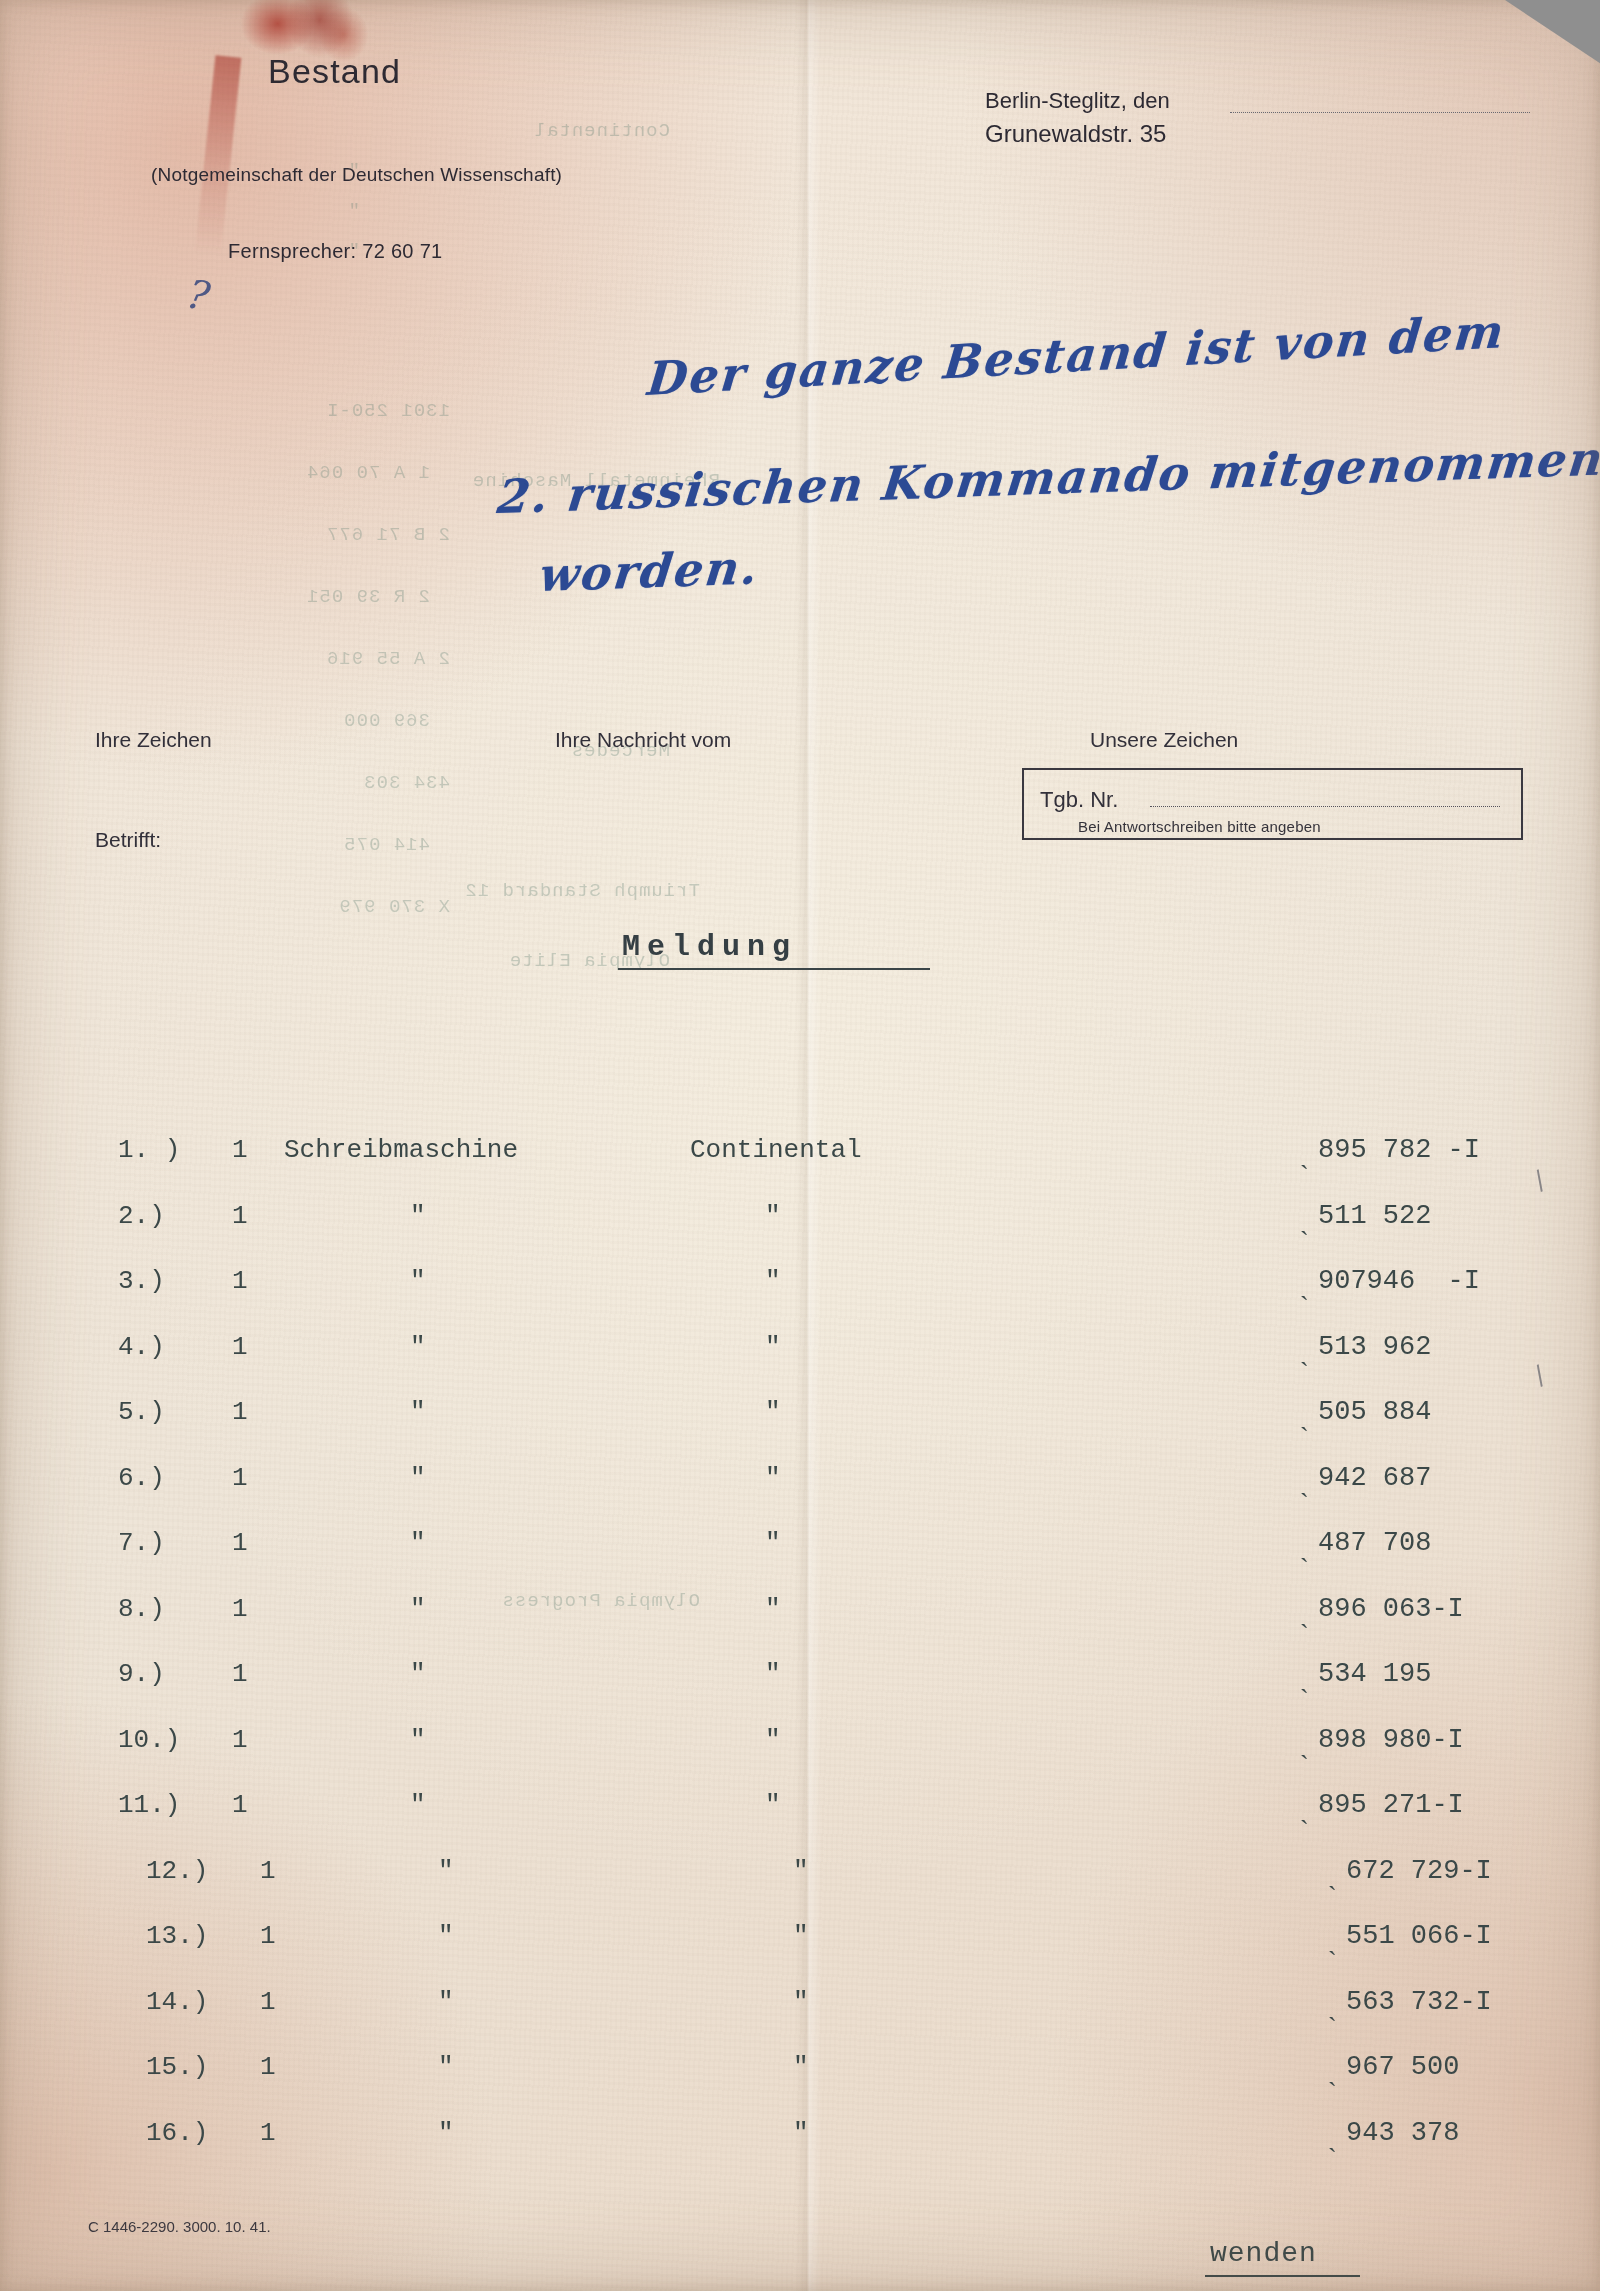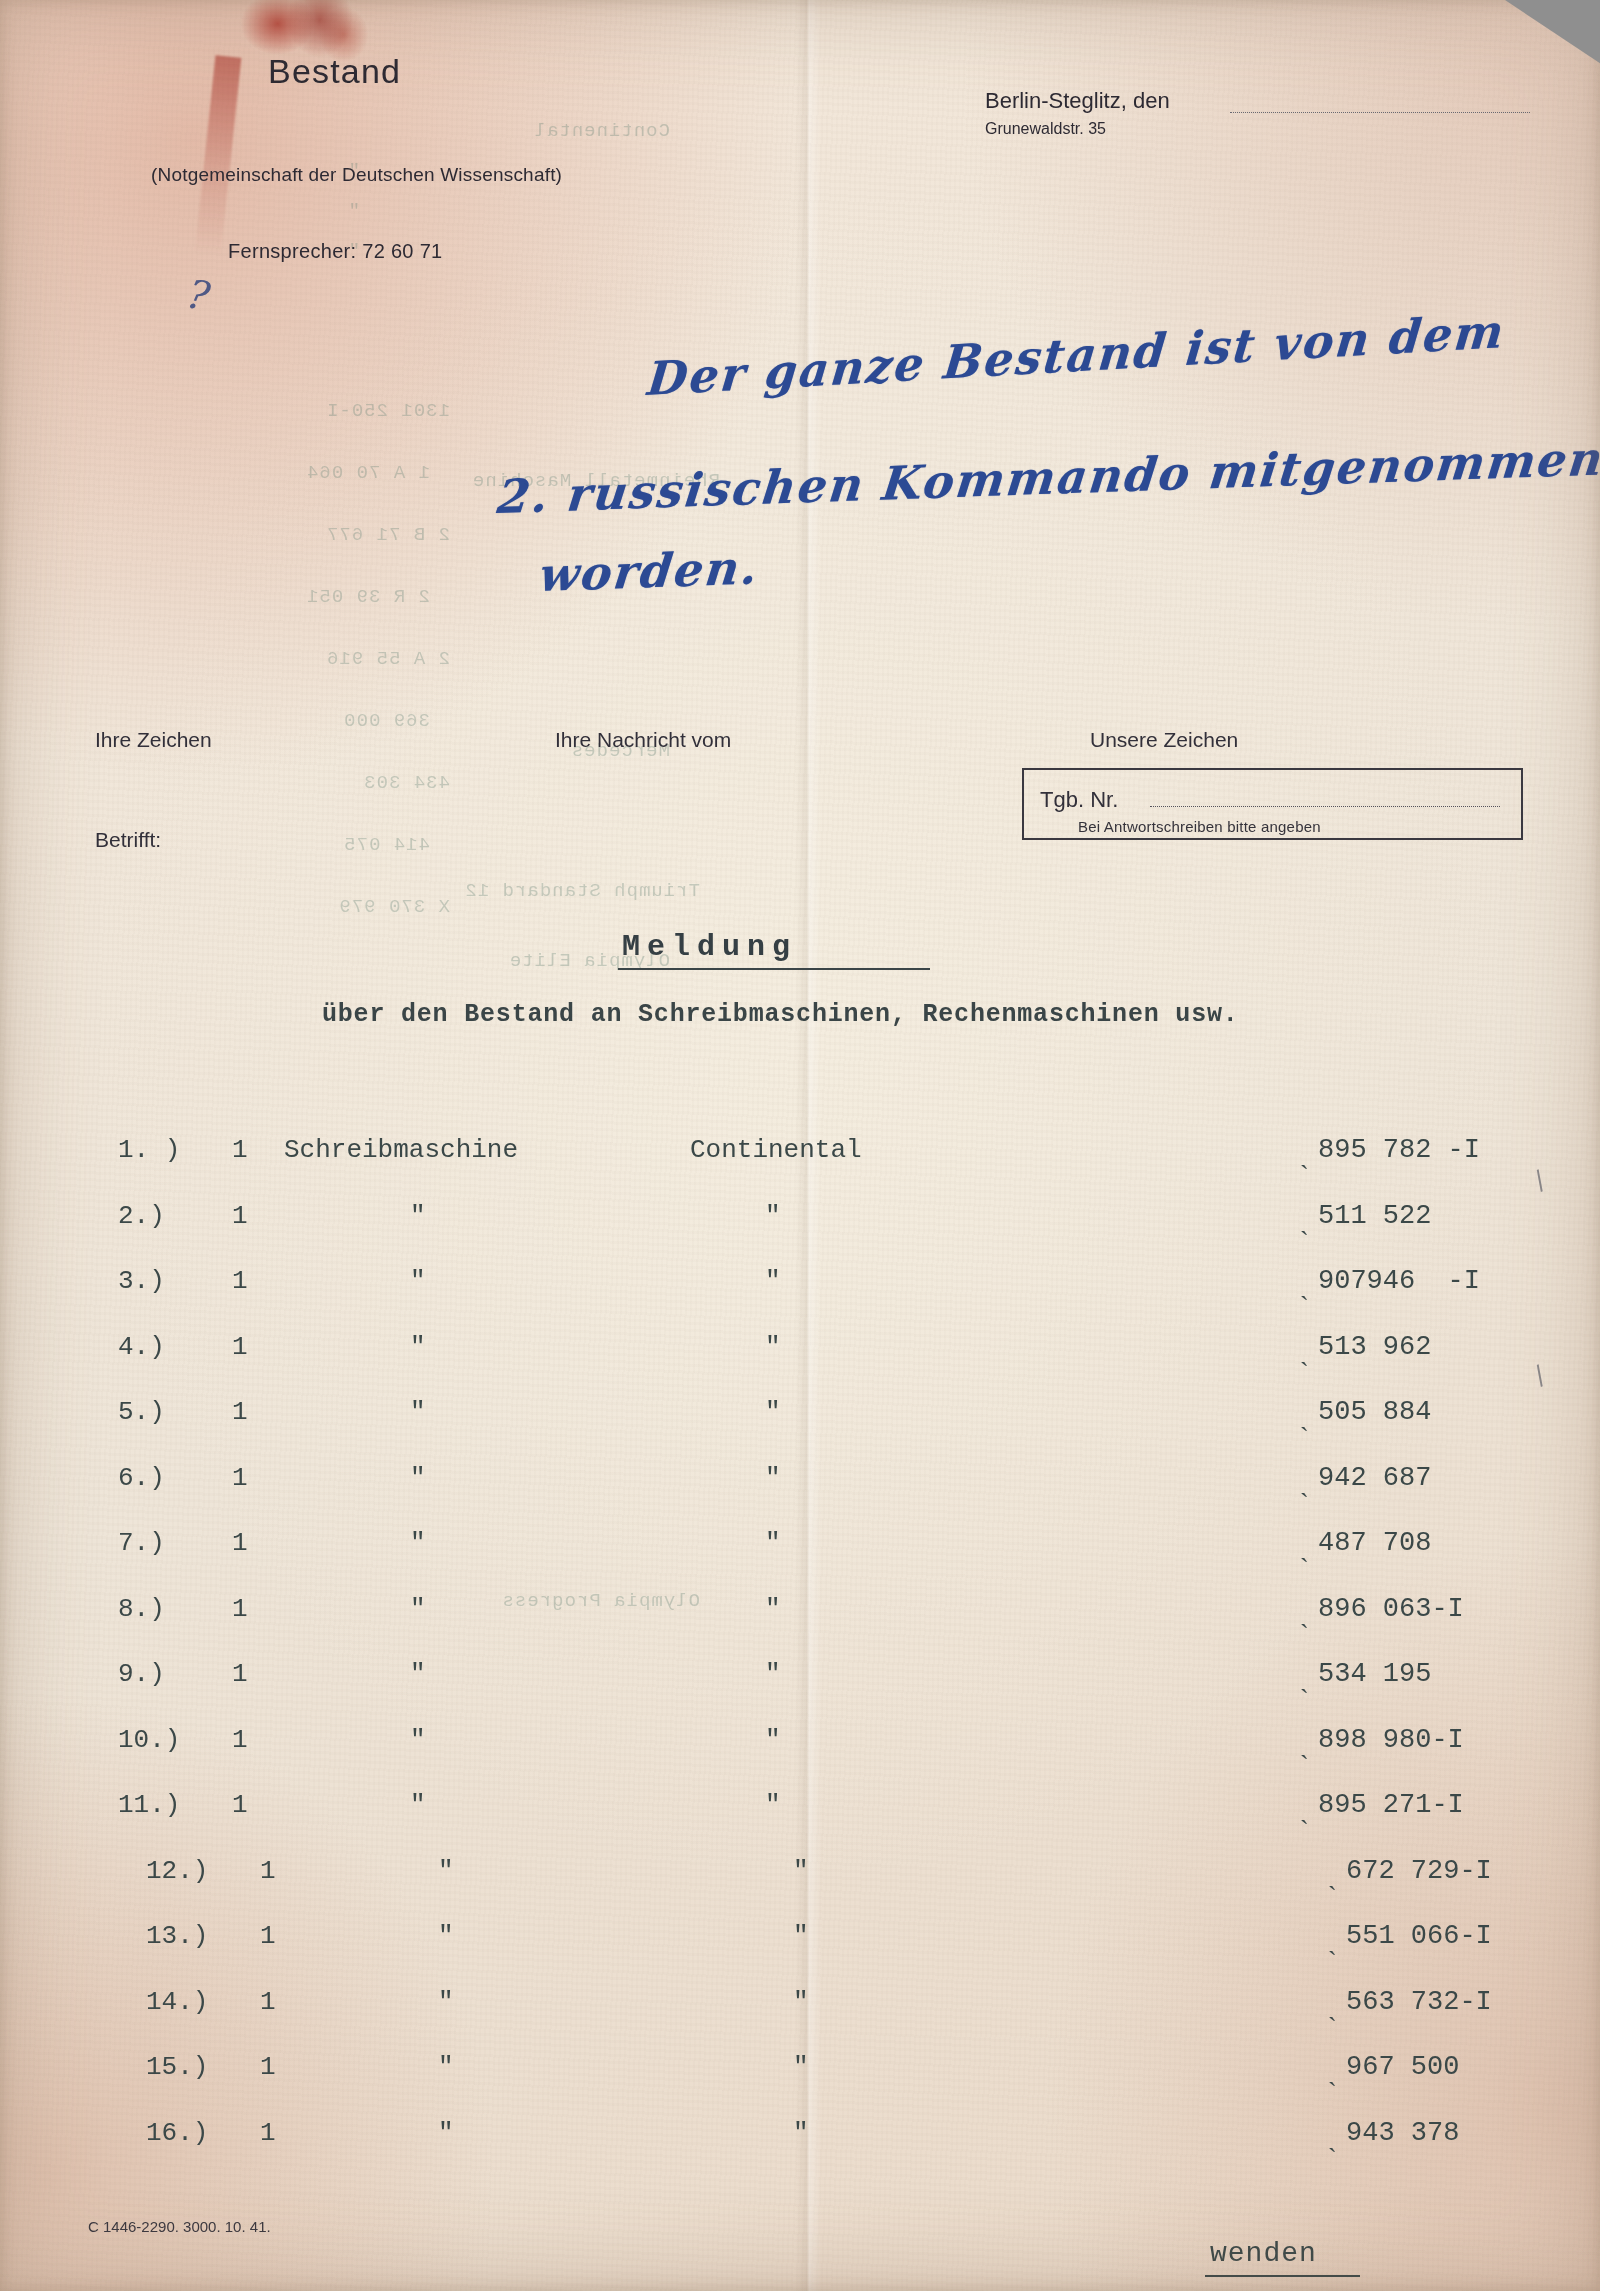--- a/index.html
+++ b/index.html
@@ -124,21 +124,21 @@
     left: 228px; top: 240px;
     font-size: 20px;
     letter-spacing: 0.3px;
   }
   .addr-1 {
     left: 985px; top: 88px;
     font-size: 22px;
   }
   .addr-2 {
     left: 985px; top: 120px;
-    font-size: 16px;
+    font-size: 24px;
   }
   .addr-rule {
     position: absolute;
     left: 1230px; top: 112px;
     width: 300px;
     border-bottom: 1px dotted #6a6a72;
   }
 
   
   .f-label {
@@ -331,21 +331,20 @@
   <div class="f-label fl-3">Unsere Zeichen</div>
   <div class="f-label fl-4">Betrifft:</div>
 
   <div class="tgb-box"></div>
   <div class="tgb-label">Tgb. Nr.</div>
   <div class="tgb-dots"></div>
   <div class="tgb-note">Bei Antwortschreiben bitte angeben</div>
 
   <div class="tw title">Meldung</div>
   <div class="title-ul"></div>
-  <div class="tw subtitle">über den Bestand an Schreibmaschinen, Rechenmaschinen usw.</div>
 
   <div id="rows-container">
       <div class="row">
         <div class="c-no" style="left: 118px; top: 1135px;">1. )</div>
         <div class="c-qty" style="left: 232px; top: 1135px;">1</div>
         <div class="c-item" style="left: 284px; top: 1135px;">Schreibmaschine</div>
         <div class="c-brand" style="left: 690px; top: 1135px;">Continental</div>
         <div class="tick" style="left: 1300px; top: 1141px;">ˏ</div>
         <div class="c-serial" style="left: 1318px; top: 1135px;">895 782 -I</div>
       </div>

